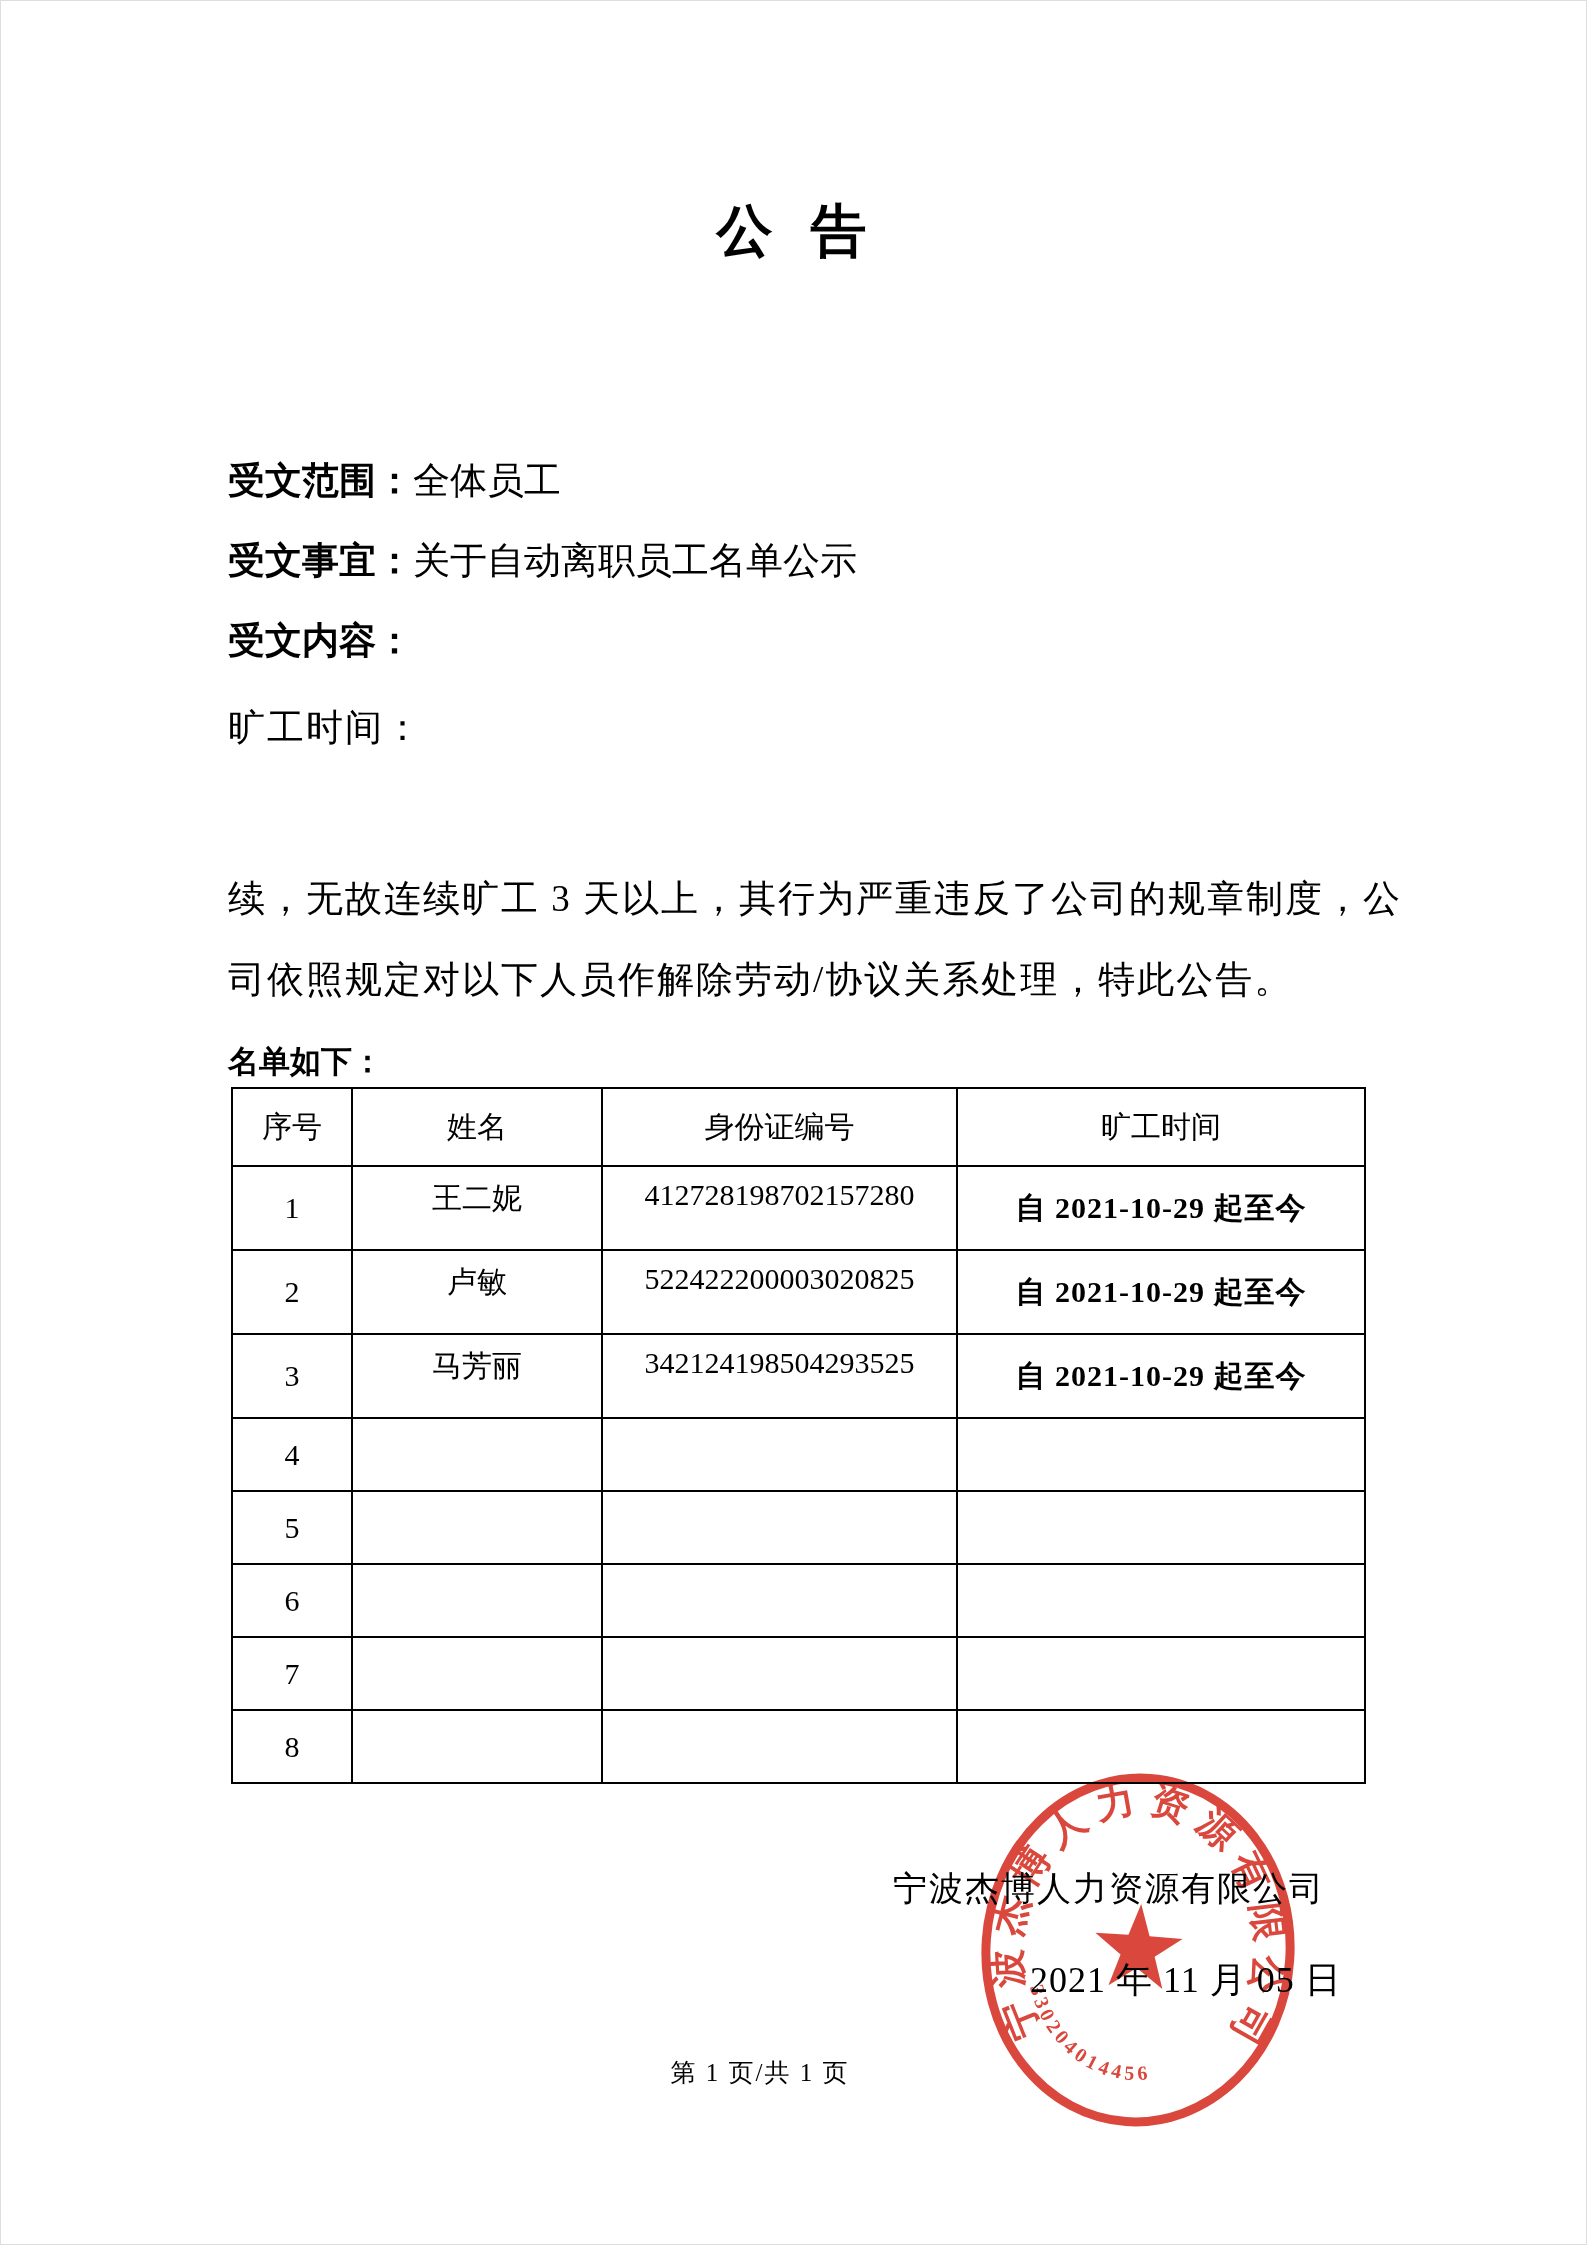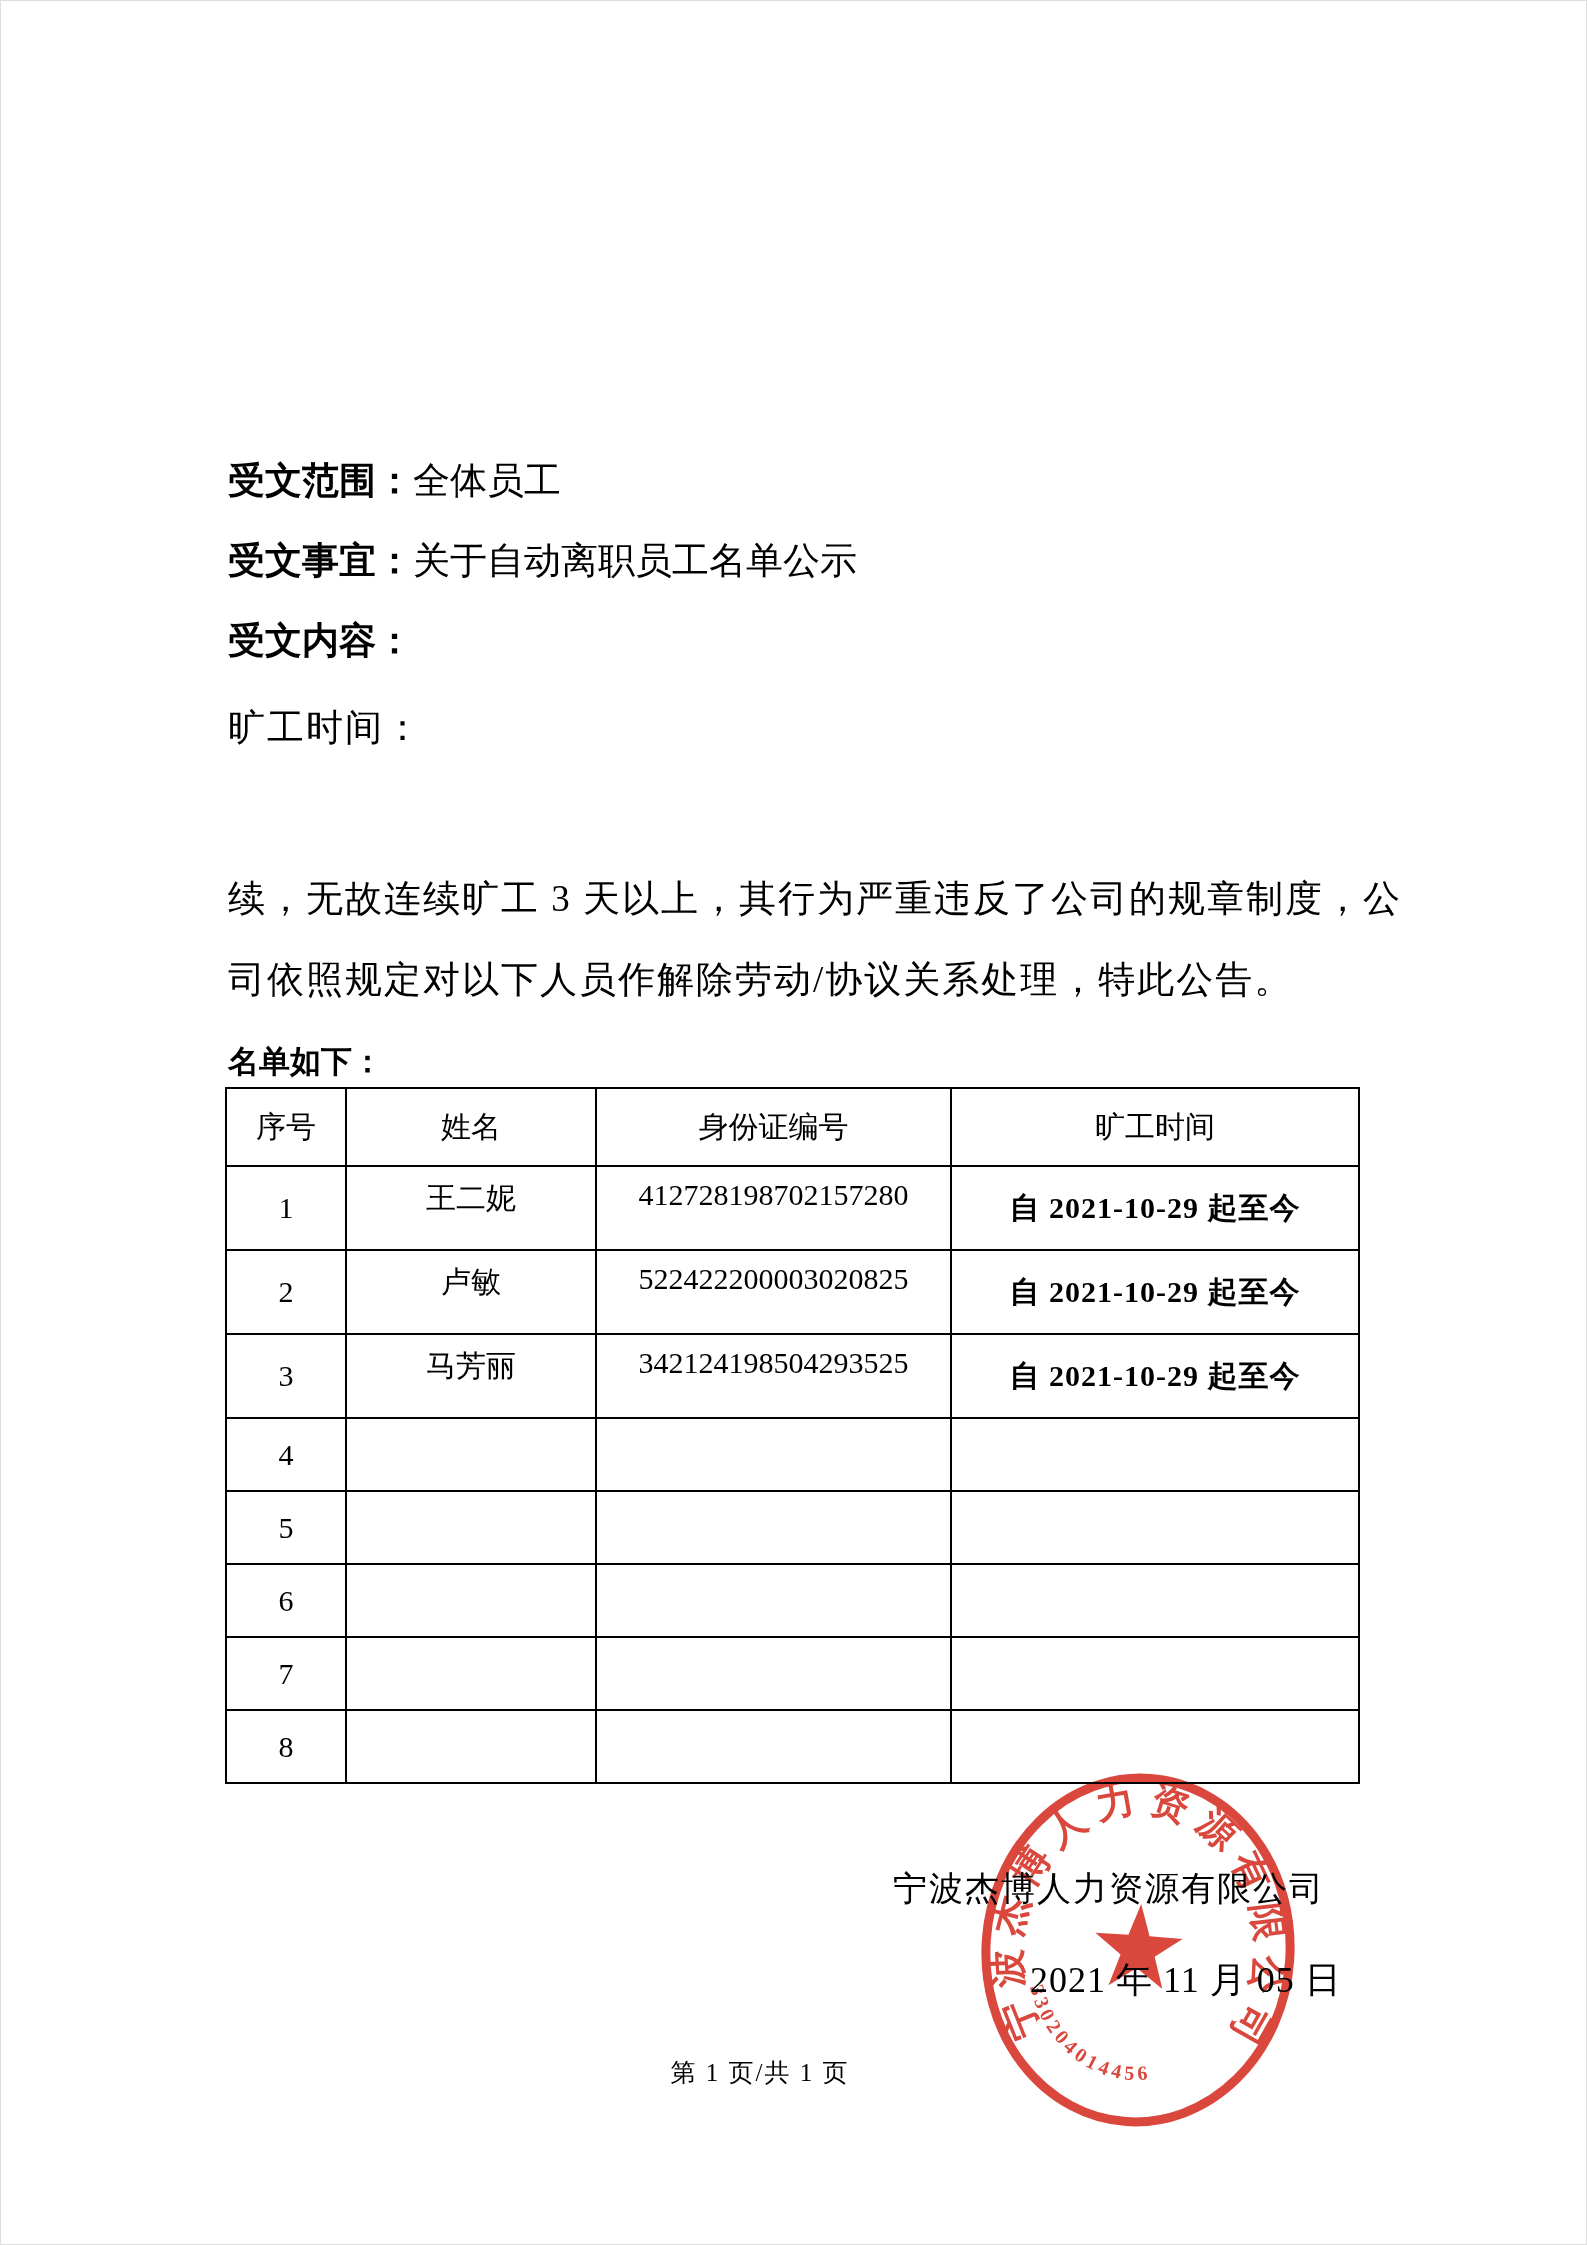--- a/index.html
+++ b/index.html
@@ -33,20 +33,21 @@
   .stamp { left:968px; top:1760px; width:340px; height:380px; mix-blend-mode:multiply; opacity:.92; }
   .stamp text { font-family:"Liberation Serif","DejaVu Serif",serif; }
   .stamp .ring-text { font-size:38px; font-weight:700; letter-spacing:11px; }
   .stamp .serial-text { font-size:20px; font-weight:700; letter-spacing:4px; }
 </style>
 </head>
 <body>
 
 <div class="page">
 
+  <div class="abs doc-title">公 告</div>
 
 
   <div class="abs field-line" style="left:228px; top:461px;">
     <span class="field-label">受文范围：</span><span>全体员工</span>
   </div>
 
   <div class="abs field-line" style="left:228px; top:541px;">
     <span class="field-label">受文事宜：</span><span>关于自动离职员工名单公示</span>
   </div>
 
@@ -54,21 +55,21 @@
     <span class="field-label">受文内容：</span>
   </div>
 
   <div class="abs body-line" style="left:228px; top:708px;">旷工时间：</div>
 
   <div class="abs body-line" style="left:228px; top:879px;">续，无故连续旷工 3 天以上，其行为严重违反了公司的规章制度，公</div>
   <div class="abs body-line" style="left:228px; top:960px;">司依照规定对以下人员作解除劳动/协议关系处理，特此公告。</div>
 
   <div class="abs list-label" style="left:228px; top:1041px;">名单如下：</div>
 
-  <table class="abs roster" style="left:225px; top:1087px;padding-left:36px;">
+  <table class="abs roster" style="left:231px; top:1087px;padding-left:36px;">
     <colgroup>
       <col style="width:120px;">
         <col style="width:250px;">
         <col style="width:355px;">
         <col style="width:408px;">
     </colgroup>
     <tbody>
         <tr>
       <th>序号</th>
       <th>姓名</th>

